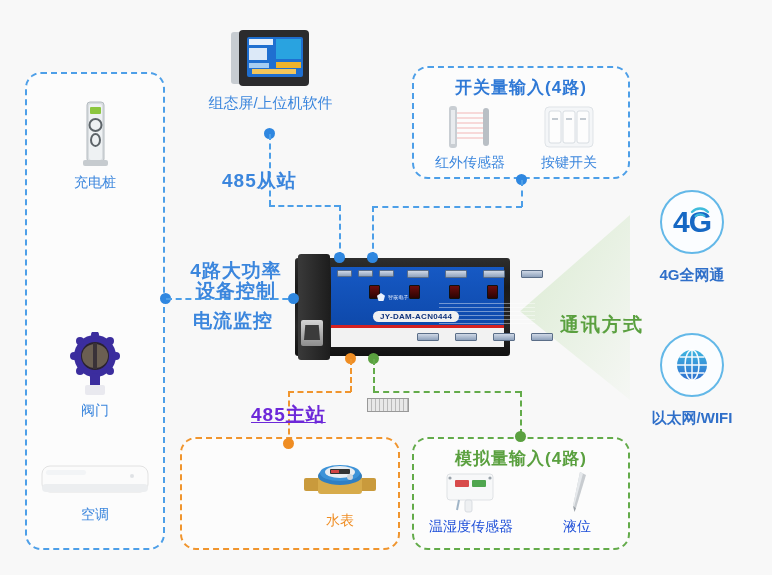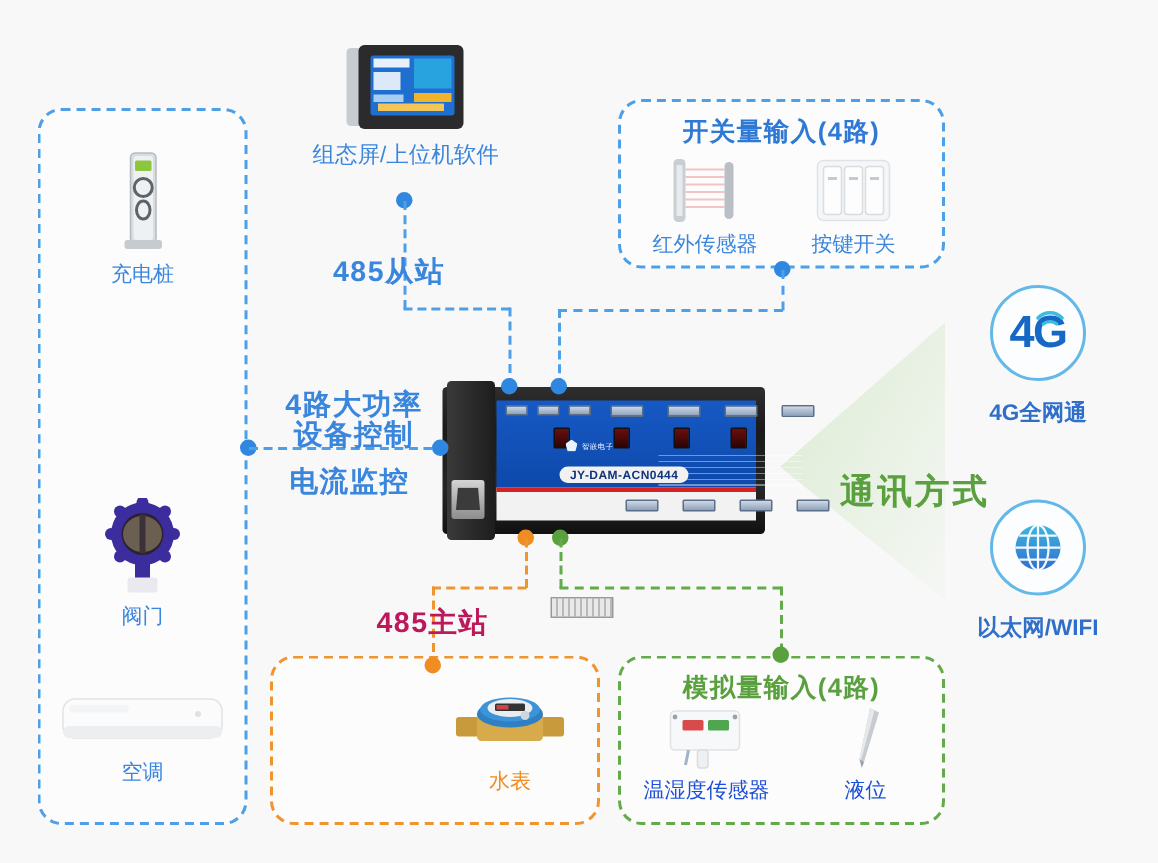--- a/index.html
+++ b/index.html
@@ -60,21 +60,21 @@
   }
   .node.o { background: #ef8d23; }
   .node.g { background: #5aa03f; }
 
   .ln-label {
     position: absolute;
     font-size: 19px; font-weight: bold;
     color: #3b86dd; white-space: nowrap;
     letter-spacing: 1px;
   }
-  .ln-label.o { color: #be185d; }
+  .ln-label.o { color: #6d28d9; text-decoration: underline; }
   .ln-label.multi { line-height: 20px; text-align: center; }
 
   
   #device { position: absolute; left: 295px; top: 258px; width: 215px; height: 98px; }
   .dev-body {
     position: absolute; inset: 0;
     background: linear-gradient(#2e2e2e, #1a1a1a 30%, #262626 70%, #111);
     border-radius: 3px;
   }
   .dev-side {
@@ -154,21 +154,21 @@
     font-size: 30px; font-weight: bold; color: #1668c4;
     letter-spacing: -1px; line-height: 1;
   }
   .comm-cap {
     position: absolute; text-align: center; width: 130px;
     font-size: 15px; font-weight: bold; color: #2f6fc9;
     white-space: nowrap;
   }
   #comm-mode-label {
     position: absolute; left: 560px; top: 312px;
-    font-size: 23px; font-weight: bold; color: #5aa03f;
+    font-size: 19px; font-weight: bold; color: #5aa03f;
     letter-spacing: 2px;
   }
   #green-wedge {
     position: absolute; left: 520px; top: 215px; width: 110px; height: 185px;
     background: linear-gradient(120deg, rgba(150,205,120,.30), rgba(190,225,170,.05));
     clip-path: polygon(100% 0%, 100% 100%, 0% 52%);
   }
 </style>
 </head>
 <body>

